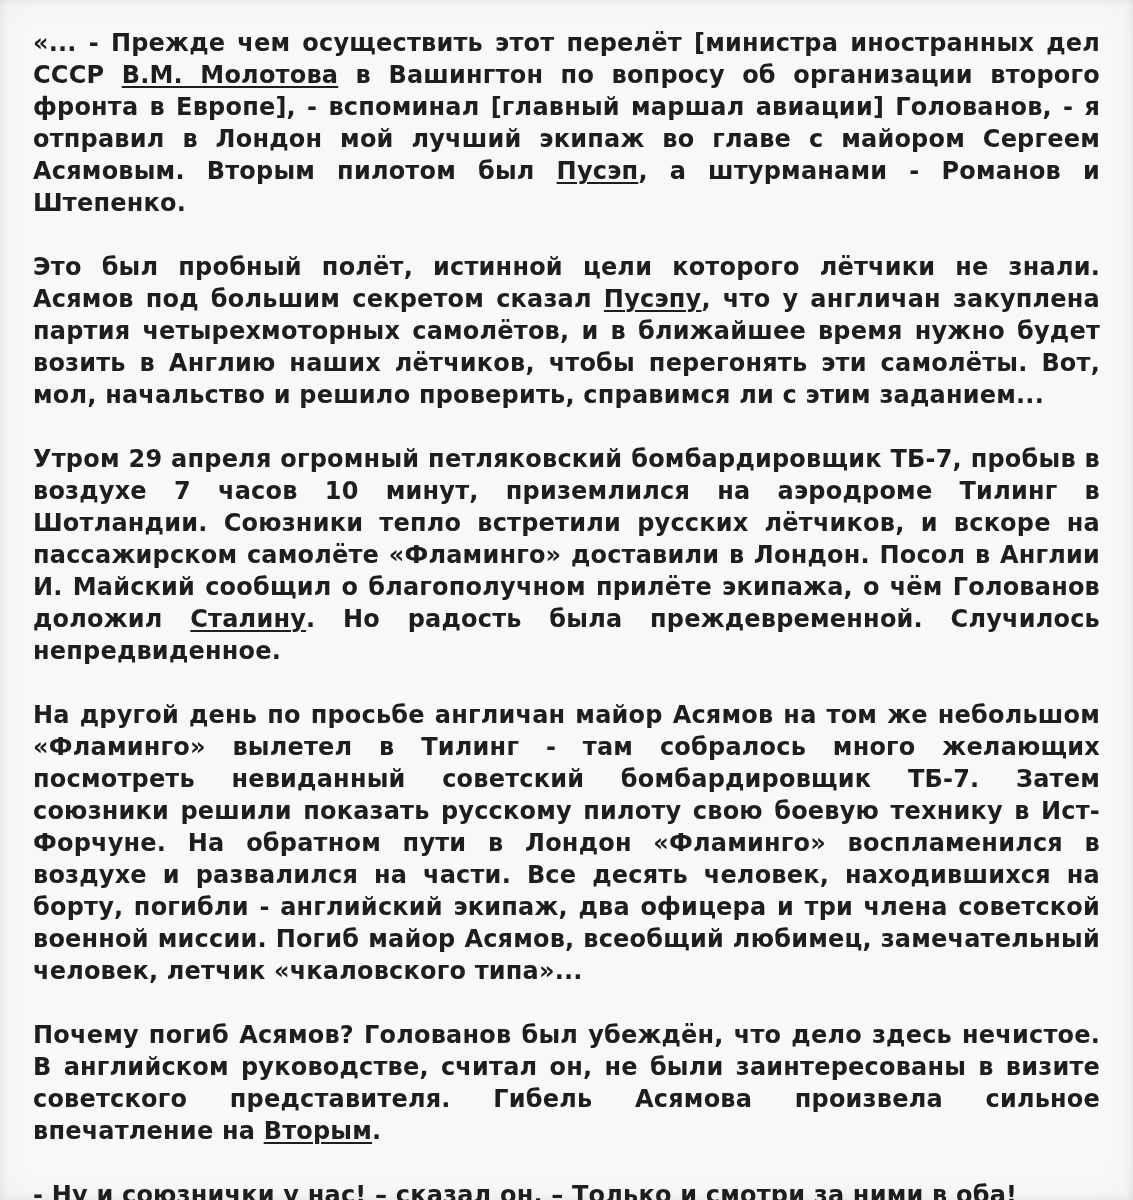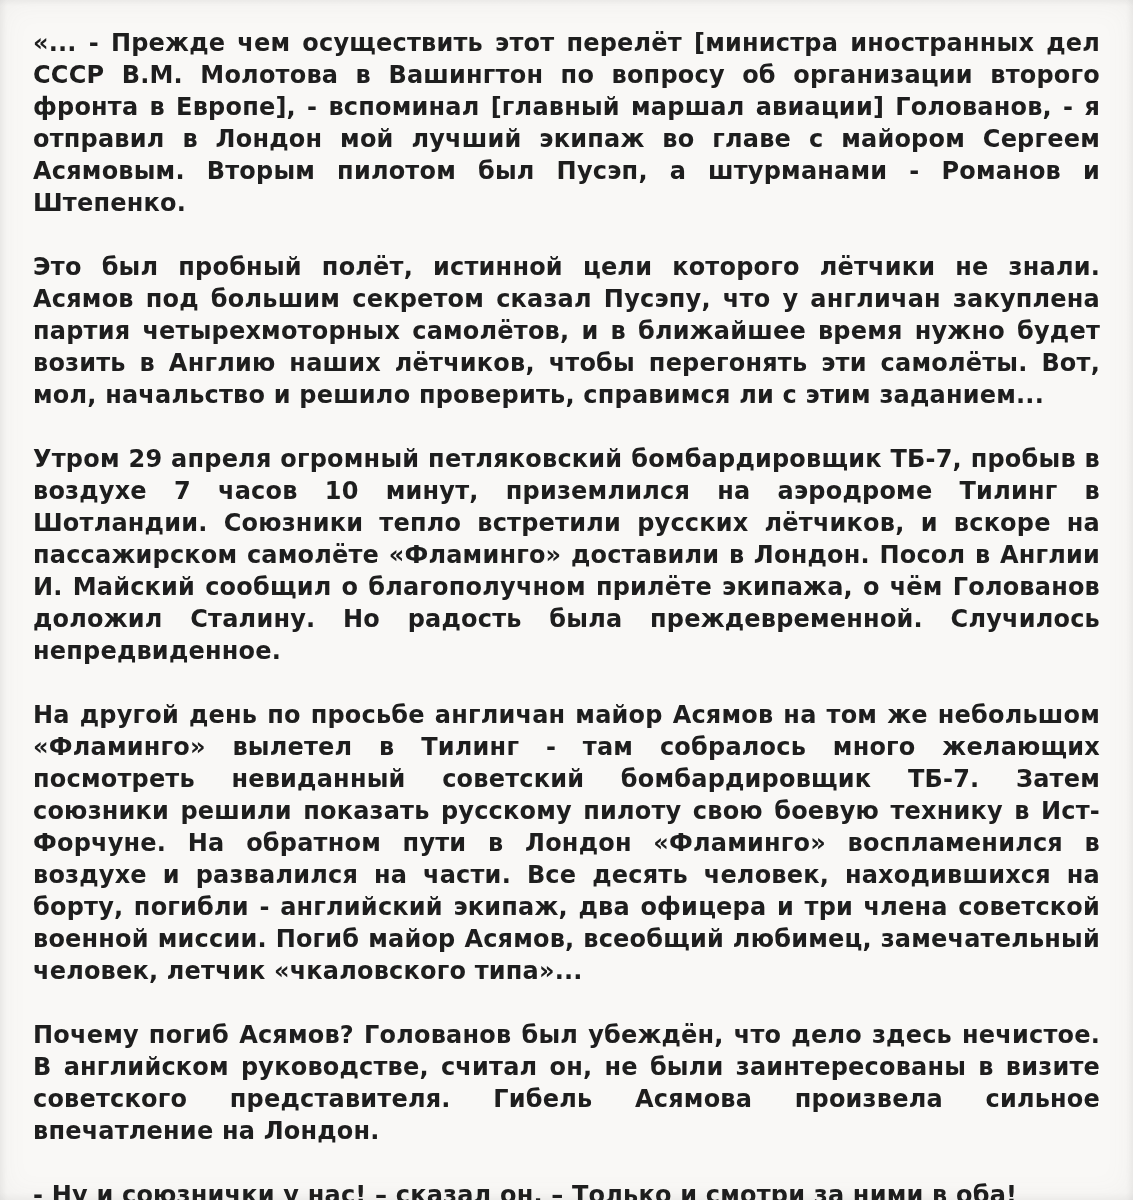--- a/index.html
+++ b/index.html
@@ -36,30 +36,31 @@
     letter-spacing: 0.2px;
   }
   .doc p.para {
     margin: 0 0 32px 0;
   }
   .doc p.para:last-child {
     margin-bottom: 0;
   }
   .doc a.link {
     color: var(--fg, #1e1e1e);
+    text-decoration: underline;
     text-decoration-thickness: 2px;
     text-underline-offset: 3px;
     cursor: pointer;
   }
 </style>
 </head>
 <body style="--bg: #f9f8f6; --fg: #1e1e1e;">
 
 <main class="page">
   <div class="doc">
       <p class="para"><span>«... - Прежде чем осуществить этот перелёт [министра иностранных дел СССР </span><a class="link">В.М. Молотова</a><span> в Вашингтон по вопросу об организации второго фронта в Европе], - вспоминал [главный маршал авиации] Голованов, - я отправил в Лондон мой лучший экипаж во главе с майором Сергеем Асямовым. Вторым пилотом был </span><a class="link">Пусэп</a><span>, а штурманами - Романов и Штепенко.</span></p>
       <p class="para"><span>Это был пробный полёт, истинной цели которого лётчики не знали. Асямов под большим секретом сказал </span><a class="link">Пусэпу</a><span>, что у англичан закуплена партия четырехмоторных самолётов, и в ближайшее время нужно будет возить в Англию наших лётчиков, чтобы перегонять эти самолёты. Вот, мол, начальство и решило проверить, справимся ли с этим заданием...</span></p>
       <p class="para"><span>Утром 29 апреля огромный петляковский бомбардировщик ТБ-7, пробыв в воздухе 7 часов 10 минут, приземлился на аэродроме Тилинг в Шотландии. Союзники тепло встретили русских лётчиков, и вскоре на пассажирском самолёте «Фламинго» доставили в Лондон. Посол в Англии И. Майский сообщил о благополучном прилёте экипажа, о чём Голованов доложил </span><a class="link">Сталину</a><span>. Но радость была преждевременной. Случилось непредвиденное.</span></p>
       <p class="para"><span>На другой день по просьбе англичан майор Асямов на том же небольшом «Фламинго» вылетел в Тилинг - там собралось много желающих посмотреть невиданный советский бомбардировщик ТБ-7. Затем союзники решили показать русскому пилоту свою боевую технику в Ист-Форчуне. На обратном пути в Лондон «Фламинго» воспламенился в воздухе и развалился на части. Все десять человек, находившихся на борту, погибли - английский экипаж, два офицера и три члена советской военной миссии. Погиб майор Асямов, всеобщий любимец, замечательный человек, летчик «чкаловского типа»...</span></p>
-      <p class="para"><span>Почему погиб Асямов? Голованов был убеждён, что дело здесь нечистое. В английском руководстве, считал он, не были заинтересованы в визите советского представителя. Гибель Асямова произвела сильное впечатление на </span><a class="link">Лондон</a><span>.</span></p>
+      <p class="para"><span>Почему погиб Асямов? Голованов был убеждён, что дело здесь нечистое. В английском руководстве, считал он, не были заинтересованы в визите советского представителя. Гибель Асямова произвела сильное впечатление на </span><a class="link">Вторым</a><span>.</span></p>
       <p class="para"><span>- Ну и союзнички у нас! – сказал он. – Только и смотри за ними в оба!</span></p>
     </div>
 </main>
 
 </body></html>

